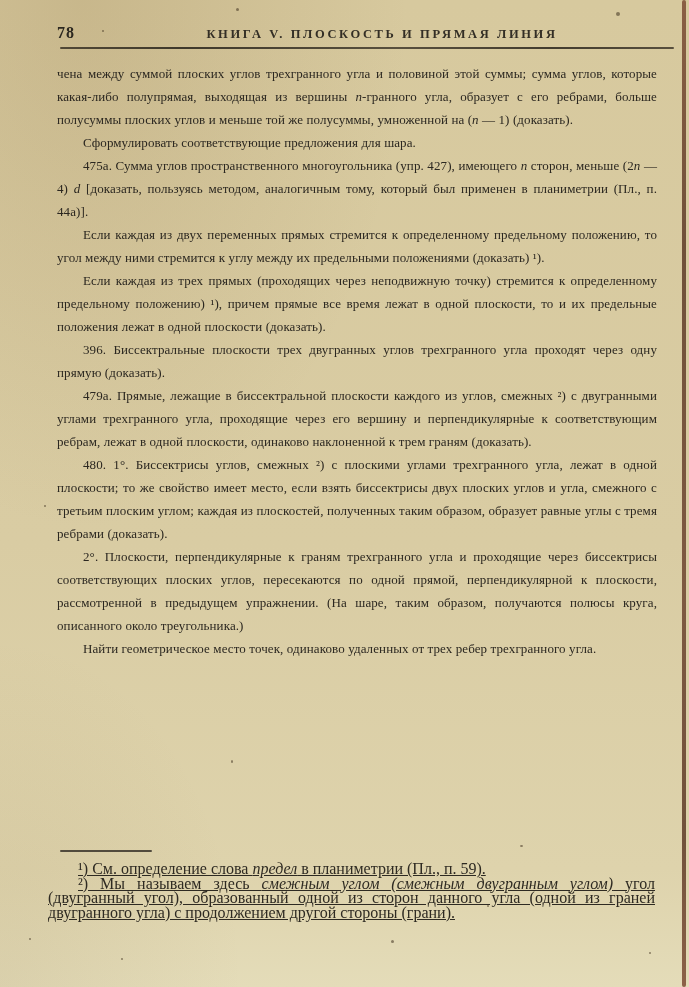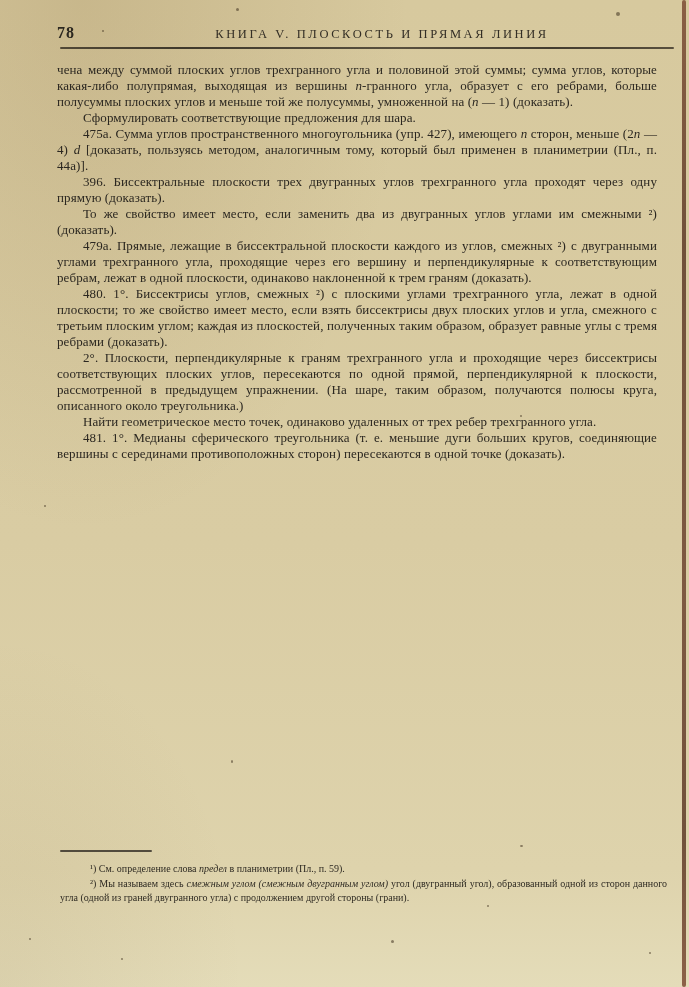--- a/index.html
+++ b/index.html
@@ -21,46 +21,47 @@
   .header{
     position:absolute;top:24px;left:57px;width:600px;
     display:flex;align-items:baseline;
   }
   .page-number{
     font-size:16px;font-weight:bold;letter-spacing:1px;color:#2c2820;
     width:70px;flex:0 0 auto;
   }
   .header-title{
     flex:1 1 auto;text-align:center;
-    font-size:12.5px;font-weight:normal;letter-spacing:2.6px;color:#332e25;
+    font-size:12.5px;font-weight:bold;letter-spacing:2.6px;color:#332e25;
     white-space:nowrap;
   }
   .header-rule{
     position:absolute;top:47px;left:60px;width:614px;height:2px;
     background:linear-gradient(90deg,#433b2c 0%,#2f2a20 20%,#4a4233 55%,#322c22 80%,#4a4233 100%);
     border-radius:1px;opacity:.9;
   }
   .content{
     position:absolute;top:62px;left:57px;width:600px;
     color:#2b2720;
-    font-size:13px;line-height:16px;
+    font-size:13px;line-height:23px;
     text-align:justify;
     letter-spacing:0.1px;
   }
   .content p{margin:0;}
   .content p.indent{text-indent:26px;}
   .footnote-rule{
     position:absolute;top:850px;left:60px;width:92px;height:2px;
     background:#3a342a;border-radius:1px;opacity:.85;
   }
   .footnotes{
-    position:absolute;top:862px;left:60px;width:607px;
+    position:absolute;top:862px;left:48px;width:607px;
     color:#2e2a22;
-    font-size:10px;line-height:14.6px;
+    font-size:16px;line-height:14.6px;
     text-align:justify;
+    text-decoration:underline;
   }
   .footnotes p{margin:0;text-indent:30px;}
   .speck{position:absolute;border-radius:50%;background:rgba(62,48,30,0.55);}
   .s1{width:4px;height:4px;top:12px;left:616px;}
   .s2{width:2px;height:2px;top:30px;left:102px;}
   .s3{width:3px;height:3px;top:8px;left:236px;}
   .s4{width:2px;height:2px;top:415px;left:520px;}
   .s5{width:3px;height:2px;top:845px;left:520px;}
   .s6{width:2px;height:2px;top:905px;left:487px;}
   .s7{width:3px;height:3px;top:940px;left:391px;}
@@ -79,27 +80,27 @@
     <span class="page-number">78</span>
     <span class="header-title">КНИГА V. ПЛОСКОСТЬ И ПРЯМАЯ ЛИНИЯ</span>
     <span style="width:20px;flex:0 0 auto;"></span>
   </div>
   <div class="header-rule"></div>
 
   <div class="content" id="content">
       <p><span>чена между суммой плоских углов трехгранного угла и половиной этой суммы; сумма углов, которые какая-либо полупрямая, выходящая из вершины </span><span style="font-style: italic;">n</span><span>-гранного угла, образует с его ребрами, больше полусуммы плоских углов и меньше той же полусуммы, умноженной на (</span><span style="font-style: italic;">n</span><span> — 1) (доказать).</span></p>
       <p class="indent"><span>Сформулировать соответствующие предложения для шара.</span></p>
       <p class="indent"><span>475а. Сумма углов пространственного многоугольника (упр. 427), имеющего </span><span style="font-style: italic;">n</span><span> сторон, меньше (2</span><span style="font-style: italic;">n</span><span> — 4) </span><span style="font-style: italic;">d</span><span> [доказать, пользуясь методом, аналогичным тому, который был применен в планиметрии (Пл., п. 44а)].</span></p>
+      <p class="indent"><span>Если каждая из двух переменных прямых стремится к определенному предельному положению, то угол между ними стремится к углу между их предельными положениями (доказать) ¹).</span></p>
+      <p class="indent"><span>Если каждая из трех прямых (проходящих через неподвижную точку) стремится к определенному предельному положению) ¹), причем прямые все время лежат в одной плоскости, то и их предельные положения лежат в одной плоскости (доказать).</span></p>
       <p class="indent"><span>396. Биссектральные плоскости трех двугранных углов трехгранного угла проходят через одну прямую (доказать).</span></p>
-      <p class="indent"><span>То же свойство имеет место, если заменить два из двугранных углов углами им смежными ²) (доказать).</span></p>
       <p class="indent"><span>479а. Прямые, лежащие в биссектральной плоскости каждого из углов, смежных ²) с двугранными углами трехгранного угла, проходящие через его вершину и перпендикулярные к соответствующим ребрам, лежат в одной плоскости, одинаково наклоненной к трем граням (доказать).</span></p>
       <p class="indent"><span>480. 1°. Биссектрисы углов, смежных ²) с плоскими углами трехгранного угла, лежат в одной плоскости; то же свойство имеет место, если взять биссектрисы двух плоских углов и угла, смежного с третьим плоским углом; каждая из плоскостей, полученных таким образом, образует равные углы с тремя ребрами (доказать).</span></p>
       <p class="indent"><span>2°. Плоскости, перпендикулярные к граням трехгранного угла и проходящие через биссектрисы соответствующих плоских углов, пересекаются по одной прямой, перпендикулярной к плоскости, рассмотренной в предыдущем упражнении. (На шаре, таким образом, получаются полюсы круга, описанного около треугольника.)</span></p>
       <p class="indent"><span>Найти геометрическое место точек, одинаково удаленных от трех ребер трехгранного угла.</span></p>
-      <p class="indent"><span>481. 1°. Медианы сферического треугольника (т. е. меньшие дуги больших кругов, соединяющие вершины с серединами противоположных сторон) пересекаются в одной точке (доказать).</span></p>
     </div>
 
   <div class="footnote-rule"></div>
   <div class="footnotes" id="footnotes">
       <p><span>¹) См. определение слова </span><span style="font-style: italic;">предел</span><span> в планиметрии (Пл., п. 59).</span></p>
       <p><span>²) Мы называем здесь </span><span style="font-style: italic;">смежным углом (смежным двугранным углом)</span><span> угол (двугранный угол), образованный одной из сторон данного угла (одной из граней двугранного угла) с продолжением другой стороны (грани).</span></p>
     </div>
 
   <div class="scan-edge"></div>
 

